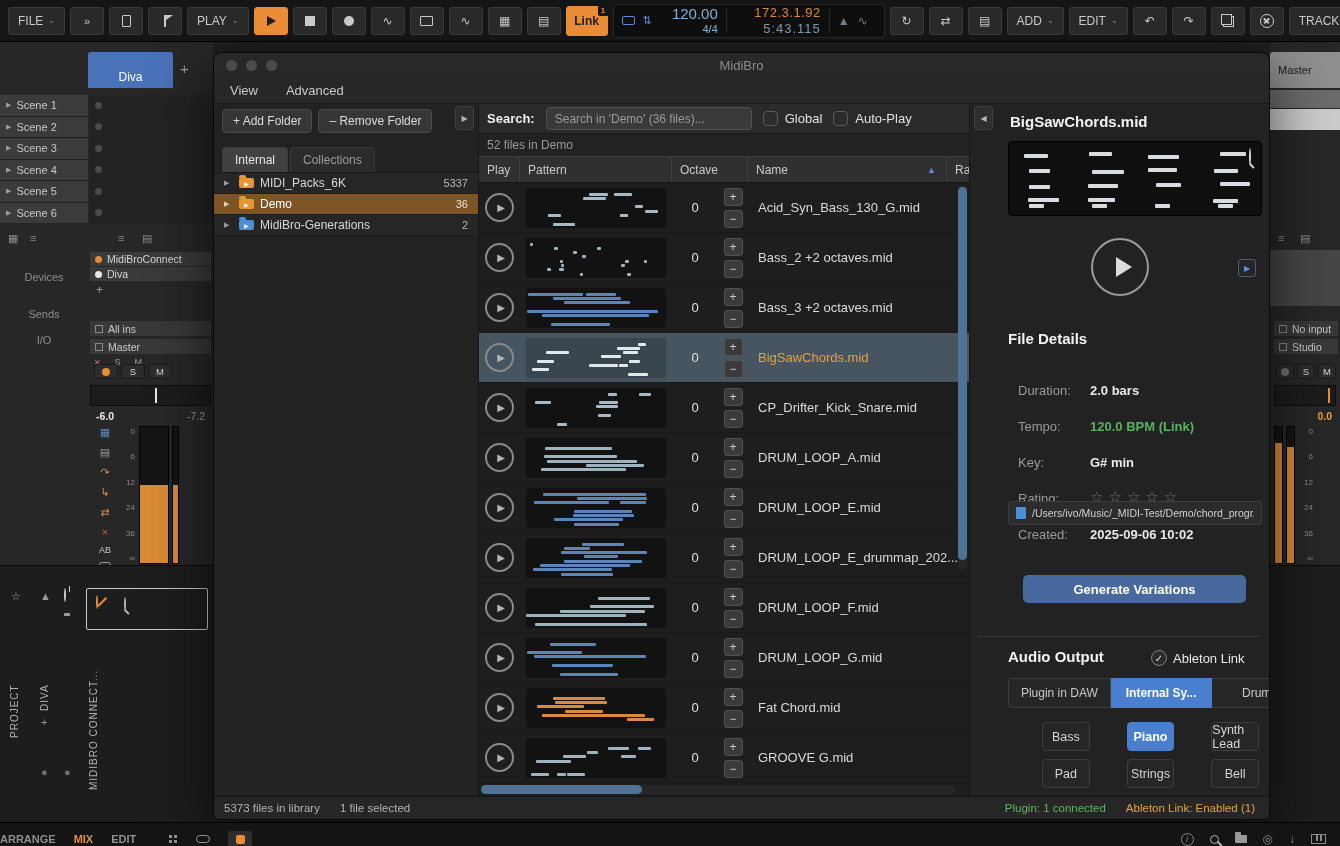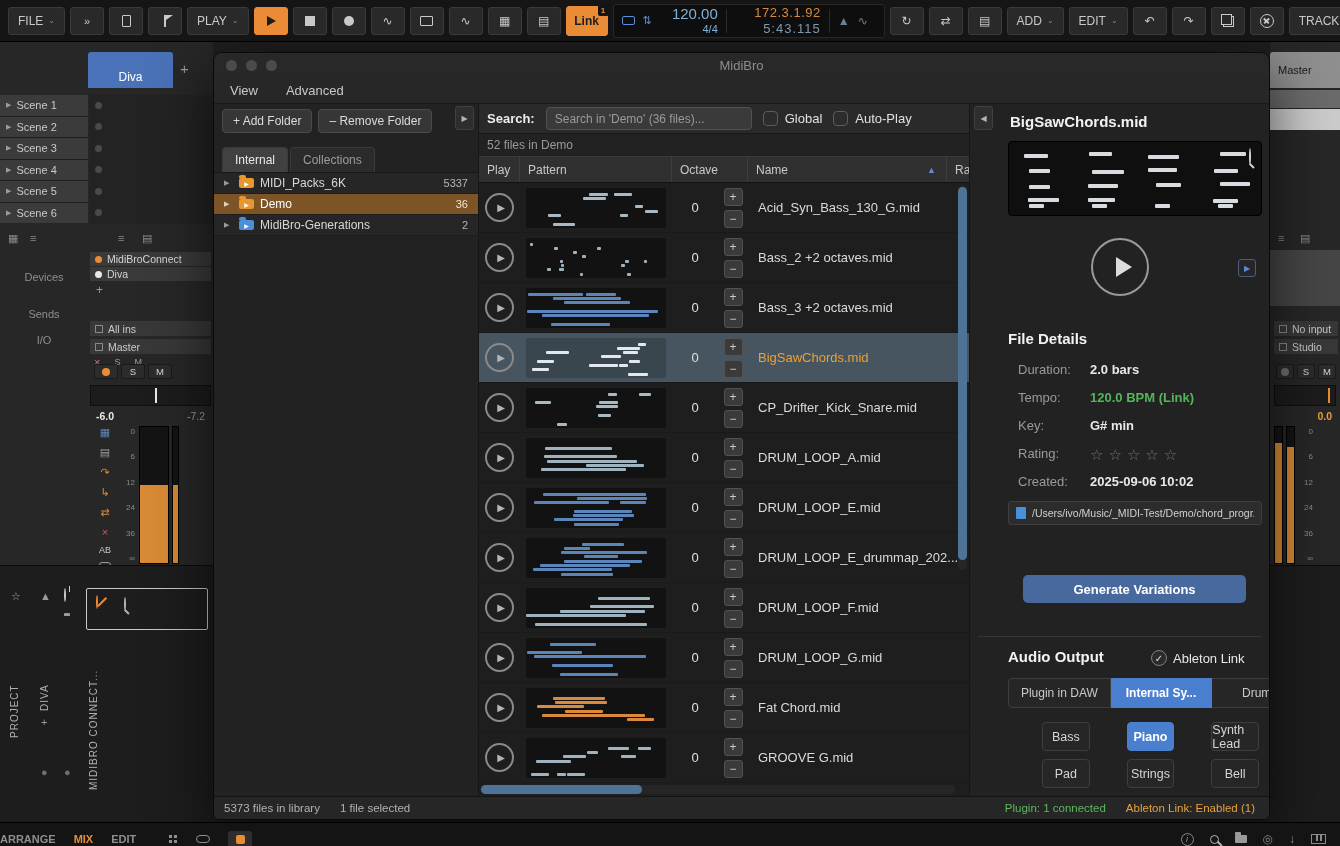--- a/index.html
+++ b/index.html
@@ -193,21 +193,21 @@
 .det-title{position:absolute;top:9px;left:40px;font-size:15px;font-weight:bold;color:#f2f2f2;}
 .preview{position:absolute;top:37px;left:38px;width:254px;height:75px;background:#0f0f0f;border:1px solid #000;border-radius:4px;overflow:hidden;}
 .pnote{position:absolute;height:4px;border-radius:1px;background:#d8dce0;}
 .preview .magwrap{position:absolute;top:7px;right:10px;z-index:2;}
 .preview .mag{width:11px;height:11px;border-color:#d5d5d5;}
 .preview .mag::after{background:#d5d5d5;}
 .big-play{position:absolute;top:134px;left:121px;width:58px;height:58px;border-radius:50%;border:2.5px solid #9a9a9a;background:transparent;color:#dcdcdc;display:flex;align-items:center;justify-content:center;font-size:17px;padding-left:5px;}
 .side-btn{position:absolute;top:155px;left:268px;width:18px;height:18px;background:#262626;border:1px solid #4a5f7d;border-radius:3px;color:#5b8dd9;font-size:8px;display:flex;align-items:center;justify-content:center;}
 .det-section{position:absolute;left:38px;font-size:15px;font-weight:bold;color:#f2f2f2;}
 .det-rows{position:absolute;left:48px;right:8px;top:258px;}
-.det-row{height:28px;display:flex;align-items:flex-start;}
+.det-row{height:28px;display:flex;align-items:flex-end;margin-top:8px;}
 .det-label{width:72px;color:#9a9a9a;font-size:13px;flex:none;}
 .det-value{font-weight:bold;font-size:13px;color:#e8e8e8;}
 .det-value.green{color:#56b45c;}
 .det-stars{color:#707070;font-size:15px;letter-spacing:5px;}
 .path-row{position:absolute;left:38px;top:397px;width:254px;height:24px;background:#2c2c2c;border:1px solid #3e3e3e;border-radius:3px;display:flex;align-items:center;gap:6px;padding:0 7px;}
 .doc-ic{width:10px;height:12px;background:#4a90d9;border-radius:1px;flex:none;}
 .path-text{font-size:10.5px;color:#d0d0d0;white-space:nowrap;overflow:hidden;}
 .gen-btn{position:absolute;left:53px;top:471px;width:223px;height:28px;background:#47699e;border:1px solid #54780;border:none;border-radius:5px;color:#fff;font-weight:bold;font-size:13px;display:flex;align-items:center;justify-content:center;}
 .hr{position:absolute;left:8px;right:8px;top:532px;border-top:1px solid #363636;}
 .ao-title{top:544px;}

